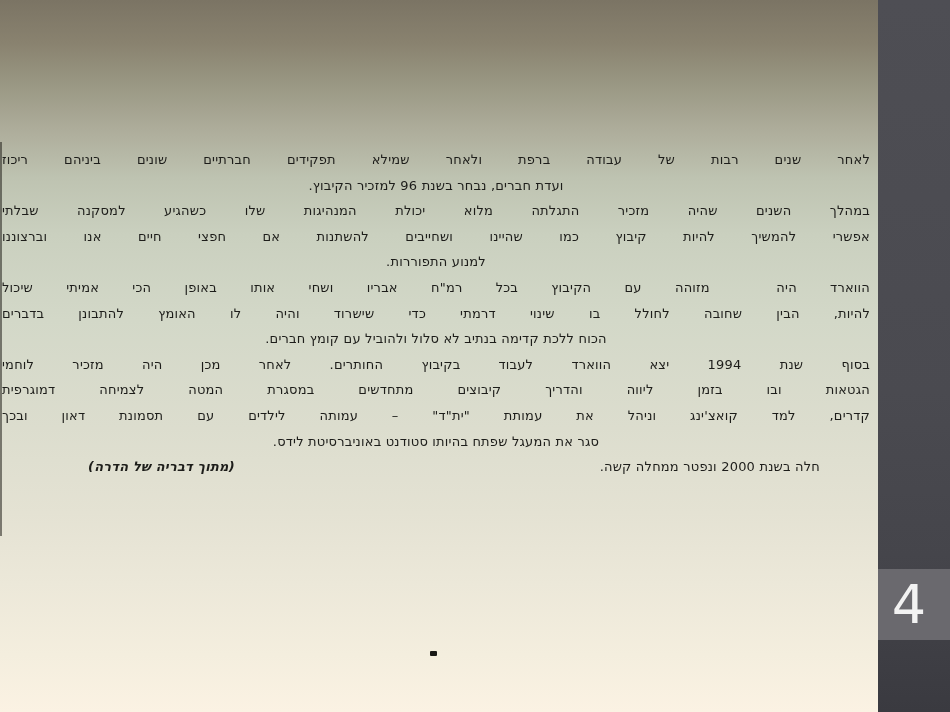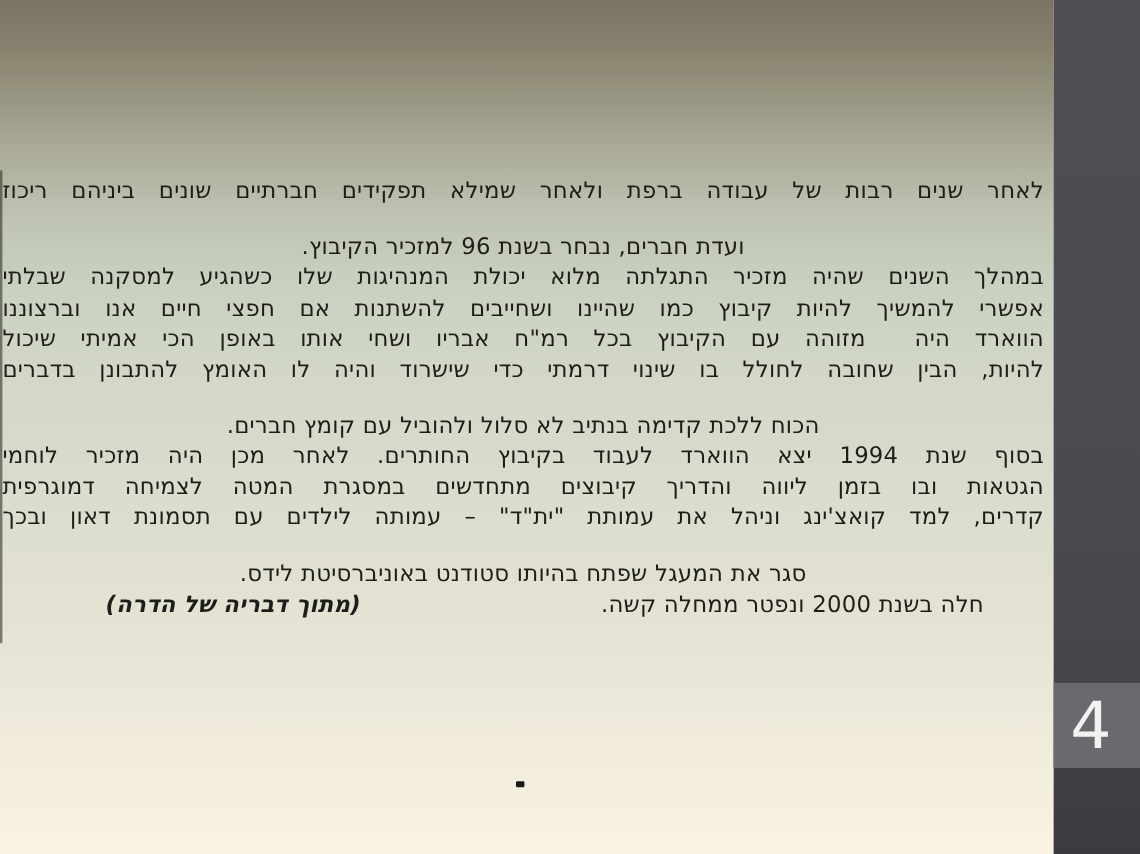--- a/index.html
+++ b/index.html
@@ -16,26 +16,26 @@
       #e4e2d3 72%, #ece8d9 82%, #f4eede 92%, #fbf2e3 100%);
   }
   .left-edge{
     position:absolute;left:0;top:142px;width:2px;height:394px;
     background:rgba(35,33,28,0.55);
   }
   .body-text{
     position:absolute;left:2px;top:147px;width:868px;
     direction:rtl;
     color:var(--text-color,#1d1d1a);
-    font-size:19px;
+    font-size:13px;
     letter-spacing:0.2px;
   }
   .line{height:25.6px;line-height:25.6px;white-space:pre-wrap;overflow:visible;}
   .line.justify{text-align:justify;text-align-last:justify;}
-  .line.center{text-align:center;text-align-last:center;margin-top:21px;}
+  .line.center{text-align:center;text-align-last:center;}
   .line.footer{
     display:flex;justify-content:space-between;align-items:baseline;
     padding:0 50px 0 86px;box-sizing:border-box;
   }
   .line.footer .bold{font-weight:700;font-style:italic;}
   .trailing-dot{
     position:absolute;left:430px;top:651px;width:7px;height:5px;
     background:#191916;border-radius:1px;
   }
   .sidebar{
@@ -56,20 +56,21 @@
 </head>
 <body>
 
 <div class="slide">
   <div class="left-edge"></div>
   <div class="body-text" id="body-text">
       <div class="line justify">לאחר שנים רבות של עבודה ברפת ולאחר שמילא תפקידים חברתיים שונים ביניהם ריכוז</div>
       <div class="line center">ועדת חברים, נבחר בשנת 96 למזכיר הקיבוץ.</div>
       <div class="line justify">במהלך השנים שהיה מזכיר התגלתה מלוא יכולת המנהיגות שלו כשהגיע למסקנה שבלתי</div>
       <div class="line justify">אפשרי להמשיך להיות קיבוץ כמו שהיינו ושחייבים להשתנות אם חפצי חיים אנו וברצוננו</div>
+      <div class="line center">למנוע התפוררות.</div>
       <div class="line justify">הווארד היה  מזוהה עם הקיבוץ בכל רמ"ח אבריו ושחי אותו באופן הכי אמיתי שיכול</div>
       <div class="line justify">להיות, הבין שחובה לחולל בו שינוי דרמתי כדי שישרוד והיה לו האומץ להתבונן בדברים</div>
       <div class="line center">הכוח ללכת קדימה בנתיב לא סלול ולהוביל עם קומץ חברים.</div>
       <div class="line justify">בסוף שנת 1994 יצא הווארד לעבוד בקיבוץ החותרים. לאחר מכן היה מזכיר לוחמי</div>
       <div class="line justify">הגטאות ובו בזמן ליווה והדריך קיבוצים מתחדשים במסגרת המטה לצמיחה דמוגרפית</div>
       <div class="line justify">קדרים, למד קואצ'ינג וניהל את עמותת "ית"ד" – עמותה לילדים עם תסמונת דאון ובכך</div>
       <div class="line center">סגר את המעגל שפתח בהיותו סטודנט באוניברסיטת לידס.</div>
       <div class="line footer"><span>חלה בשנת 2000 ונפטר ממחלה קשה.</span><span class="bold">(מתוך דבריה של הדרה)</span></div>
     </div>
   <div class="trailing-dot" title="."></div>

